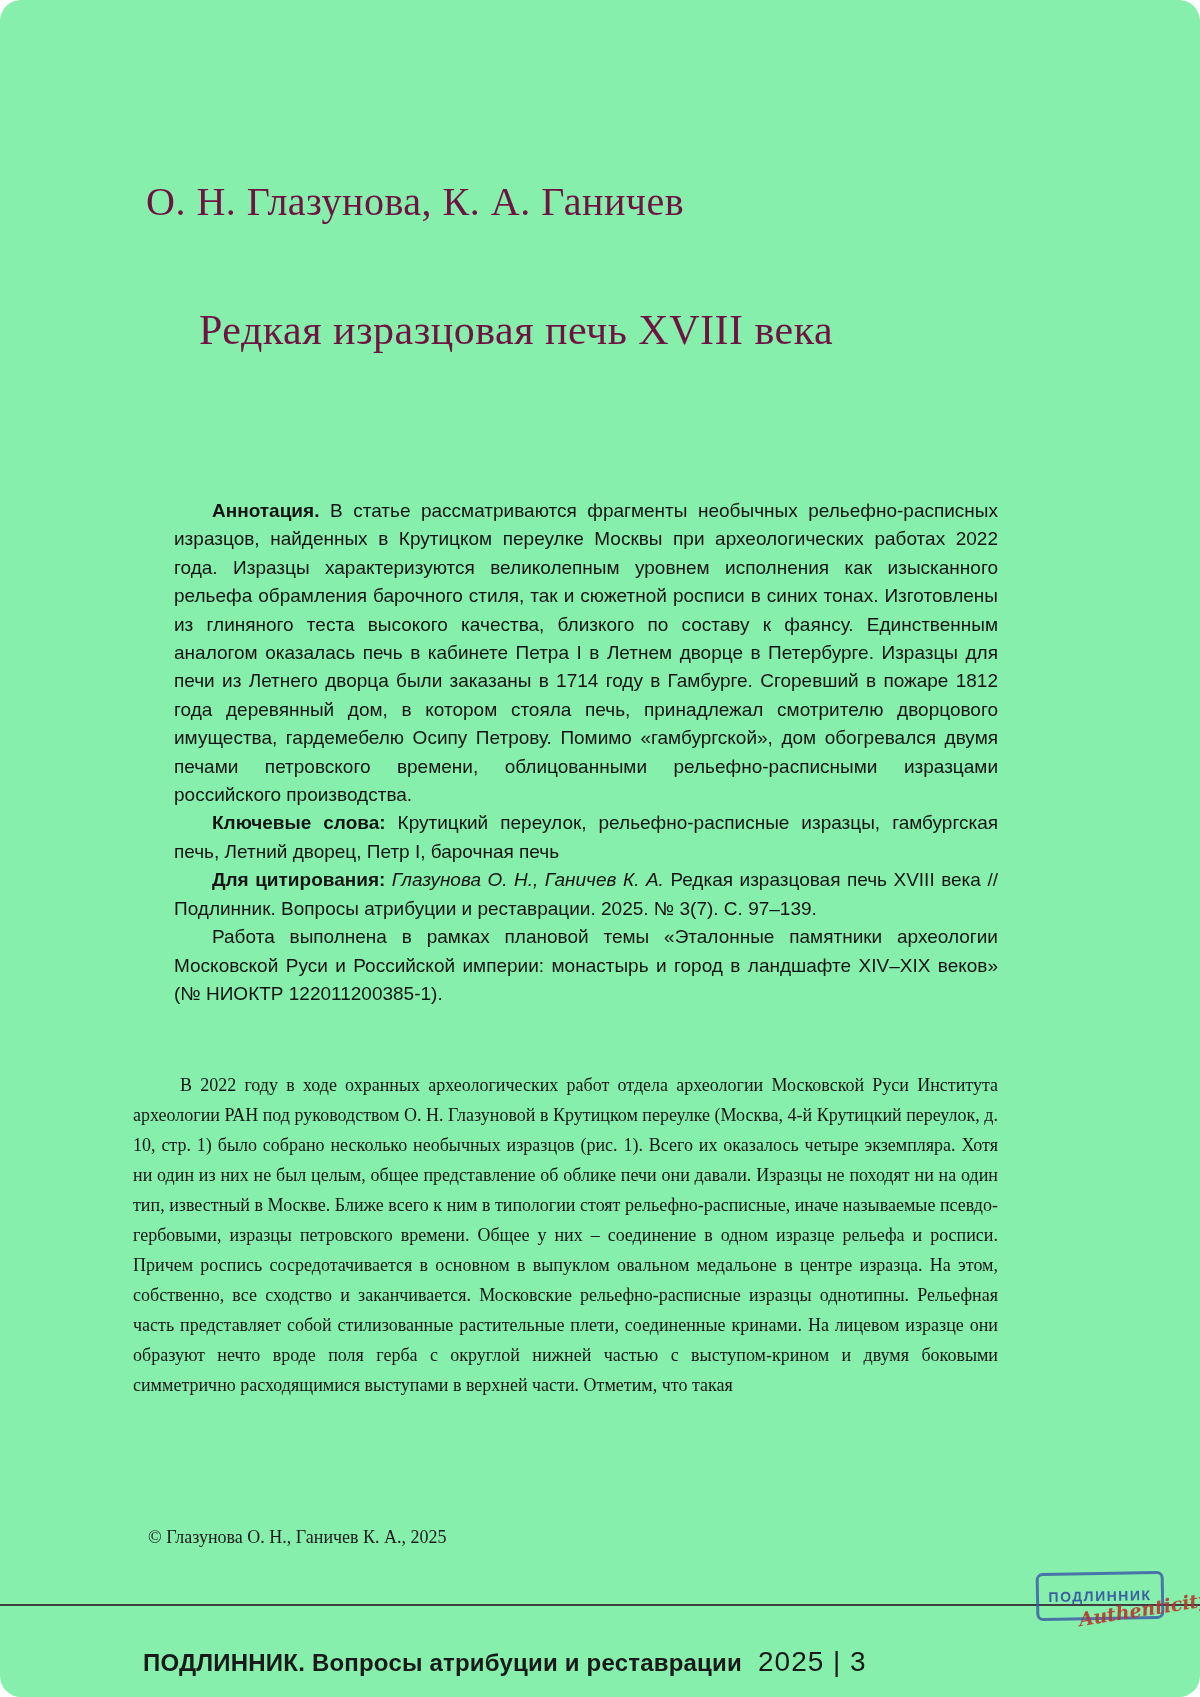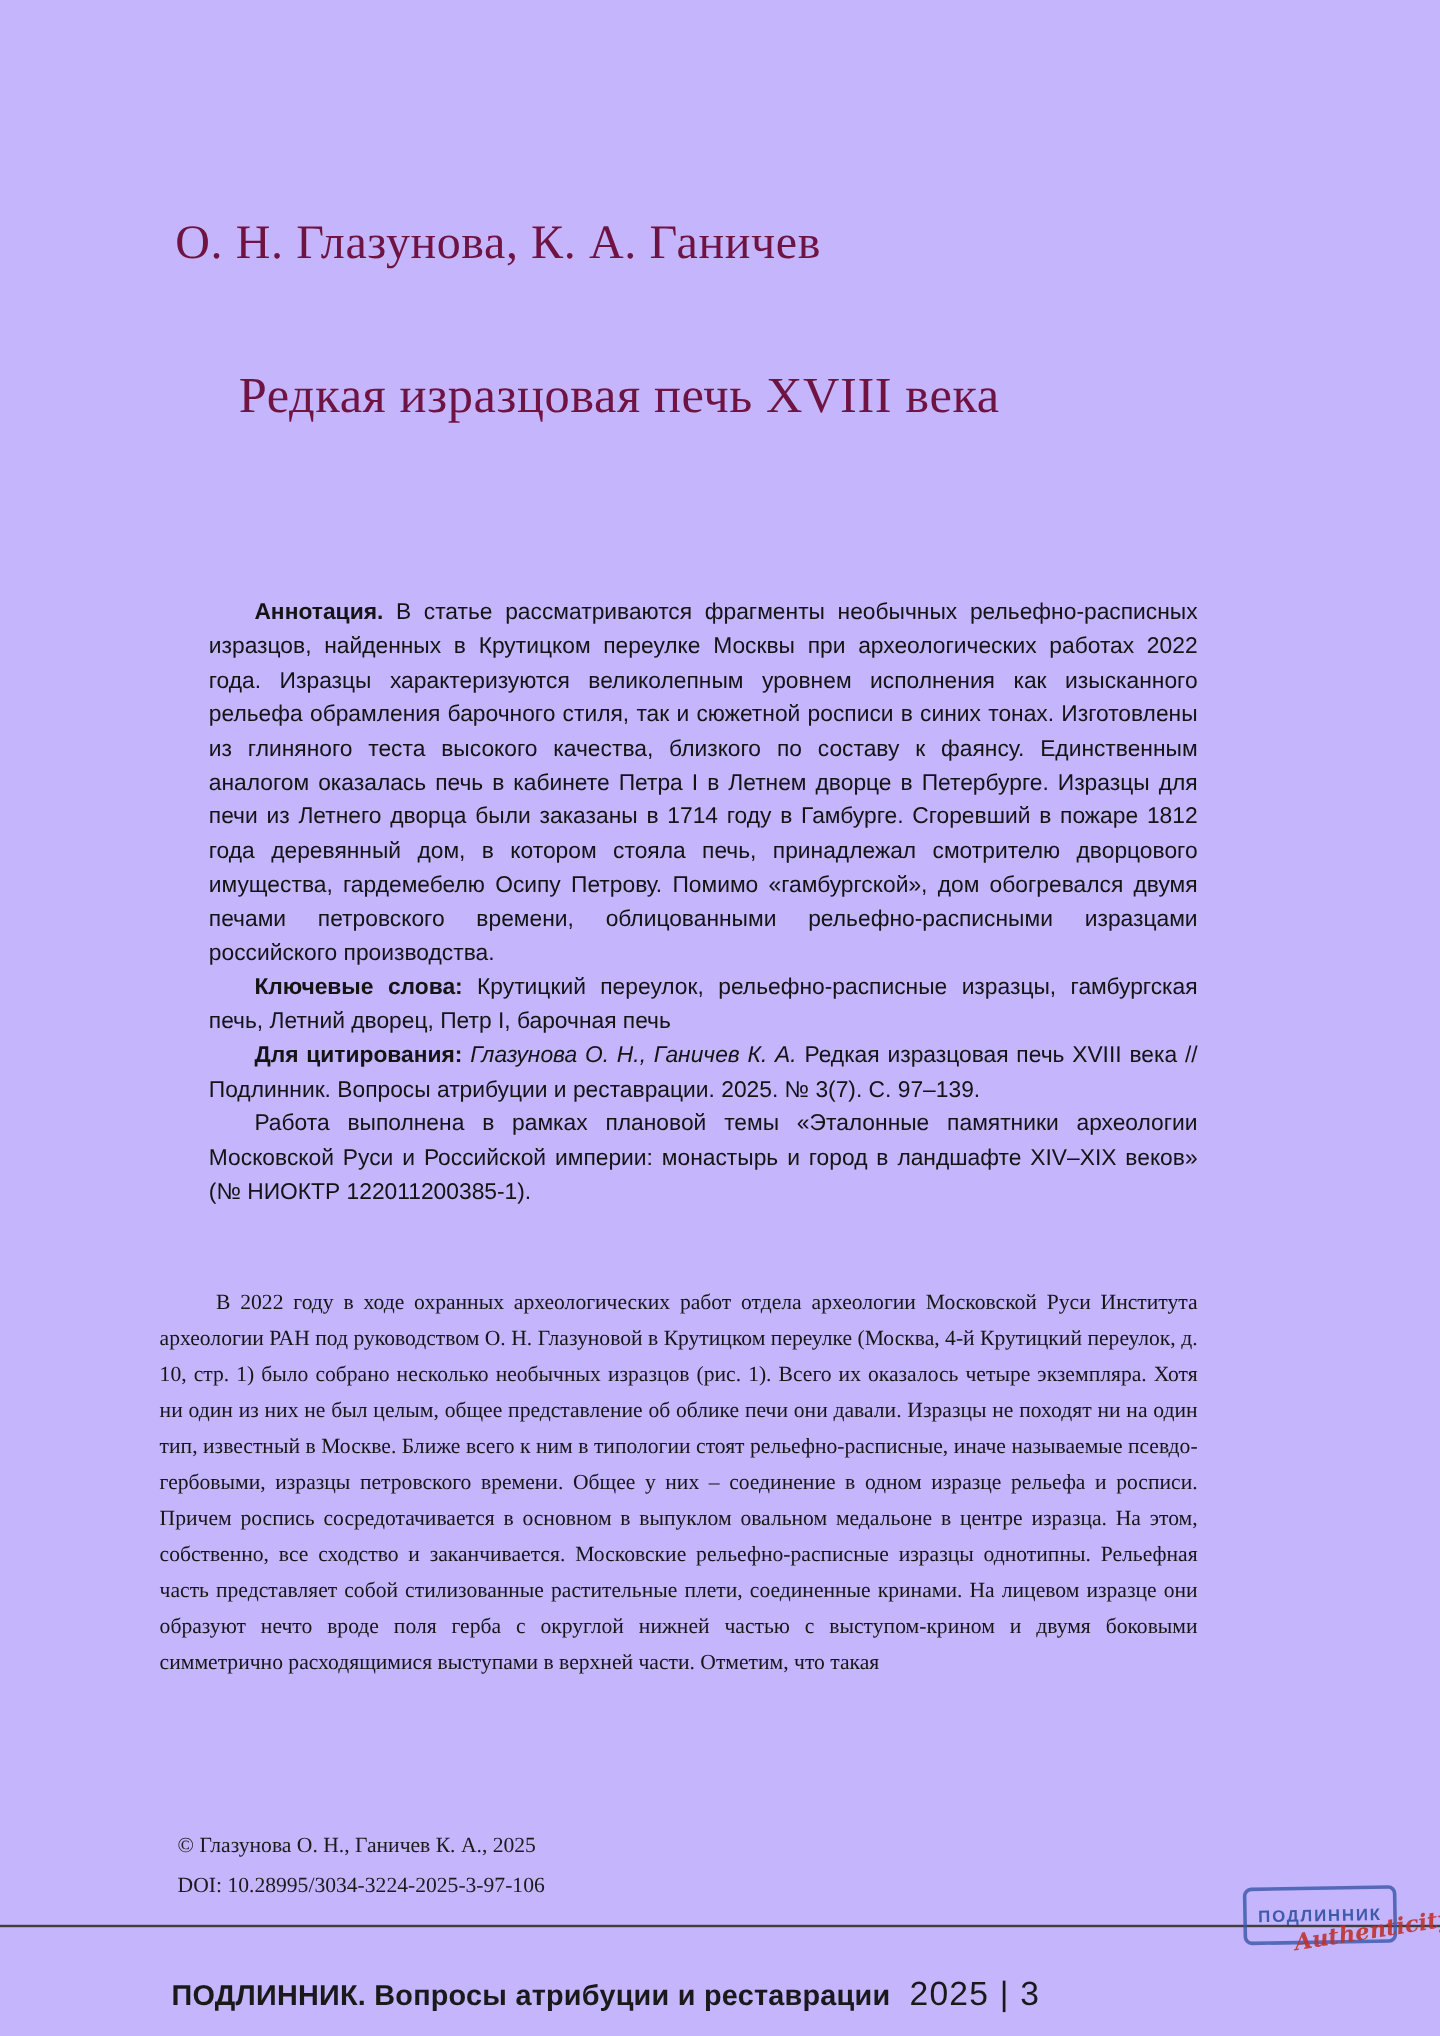--- a/index.html
+++ b/index.html
@@ -1,23 +1,24 @@
 <!DOCTYPE html>
 <html lang="ru"><head>
 <meta charset="utf-8">
 <style>
   html,body{margin:0;padding:0;background:#ffffff;}
   .page{
     position:relative;
     width:1200px;
     height:1697px;
-    background:#c4b5fd;
+    background:#86efac;
     overflow:hidden;
     font-family:"Liberation Serif", serif;
     color:#1b1b1b;
+    border-radius:21px;
   }
   .authors{
     position:absolute;
     left:146px; top:180px;
     margin:0;
     font-family:"Liberation Serif", serif;
     font-weight:400;
     font-size:40px;
     line-height:1.1;
     color:#6f1442;
@@ -145,21 +146,20 @@
     <p><strong>Для цитирования: </strong><em>Глазунова О. Н., Ганичев К. А. </em><span>Редкая изразцовая печь XVIII века // Подлинник. Вопросы атрибуции и реставрации. 2025. № 3(7). С. 97–139.</span></p>
     <p>Работа выполнена в рамках плановой темы «Эталонные памятники археологии Московской Руси и Российской империи: монастырь и город в ландшафте XIV–XIX веков» (№ НИОКТР 122011200385-1).</p>
   </section>
 
   <section class="body-text">
     <p>В 2022 году в ходе охранных археологических работ отдела археологии Московской Руси Института археологии РАН под руководством О. Н. Глазуновой в Крутицком переулке (Москва, 4-й Крутицкий переулок, д. 10, стр. 1) было собрано несколько необычных изразцов (рис. 1). Всего их оказалось четыре экземпляра. Хотя ни один из них не был целым, общее представление об облике печи они давали. Изразцы не походят ни на один тип, известный в Москве. Ближе всего к ним в типологии стоят рельефно-расписные, иначе называемые псевдо-гербовыми, изразцы петровского времени. Общее у них – соединение в одном изразце рельефа и росписи. Причем роспись сосредотачивается в основном в выпуклом овальном медальоне в центре изразца. На этом, собственно, все сходство и заканчивается. Московские рельефно-расписные изразцы однотипны. Рельефная часть представляет собой стилизованные растительные плети, соединенные кринами. На лицевом изразце они образуют нечто вроде поля герба с округлой нижней частью с выступом-крином и двумя боковыми симметрично расходящимися выступами в верхней части. Отметим, что такая</p>
   </section>
 
   <div class="imprint">
     <div>© Глазунова О. Н., Ганичев К. А., 2025</div>
-    <div>DOI: 10.28995/3034-3224-2025-3-97-106</div>
   </div>
 
   <div class="footer-rule"></div>
 
   <div class="footer">
     <span class="journal">ПОДЛИННИК. Вопросы атрибуции и реставрации</span><span class="issue">2025 | 3</span>
   </div>
 
   <div class="stamp">
     <div class="stamp-box">

